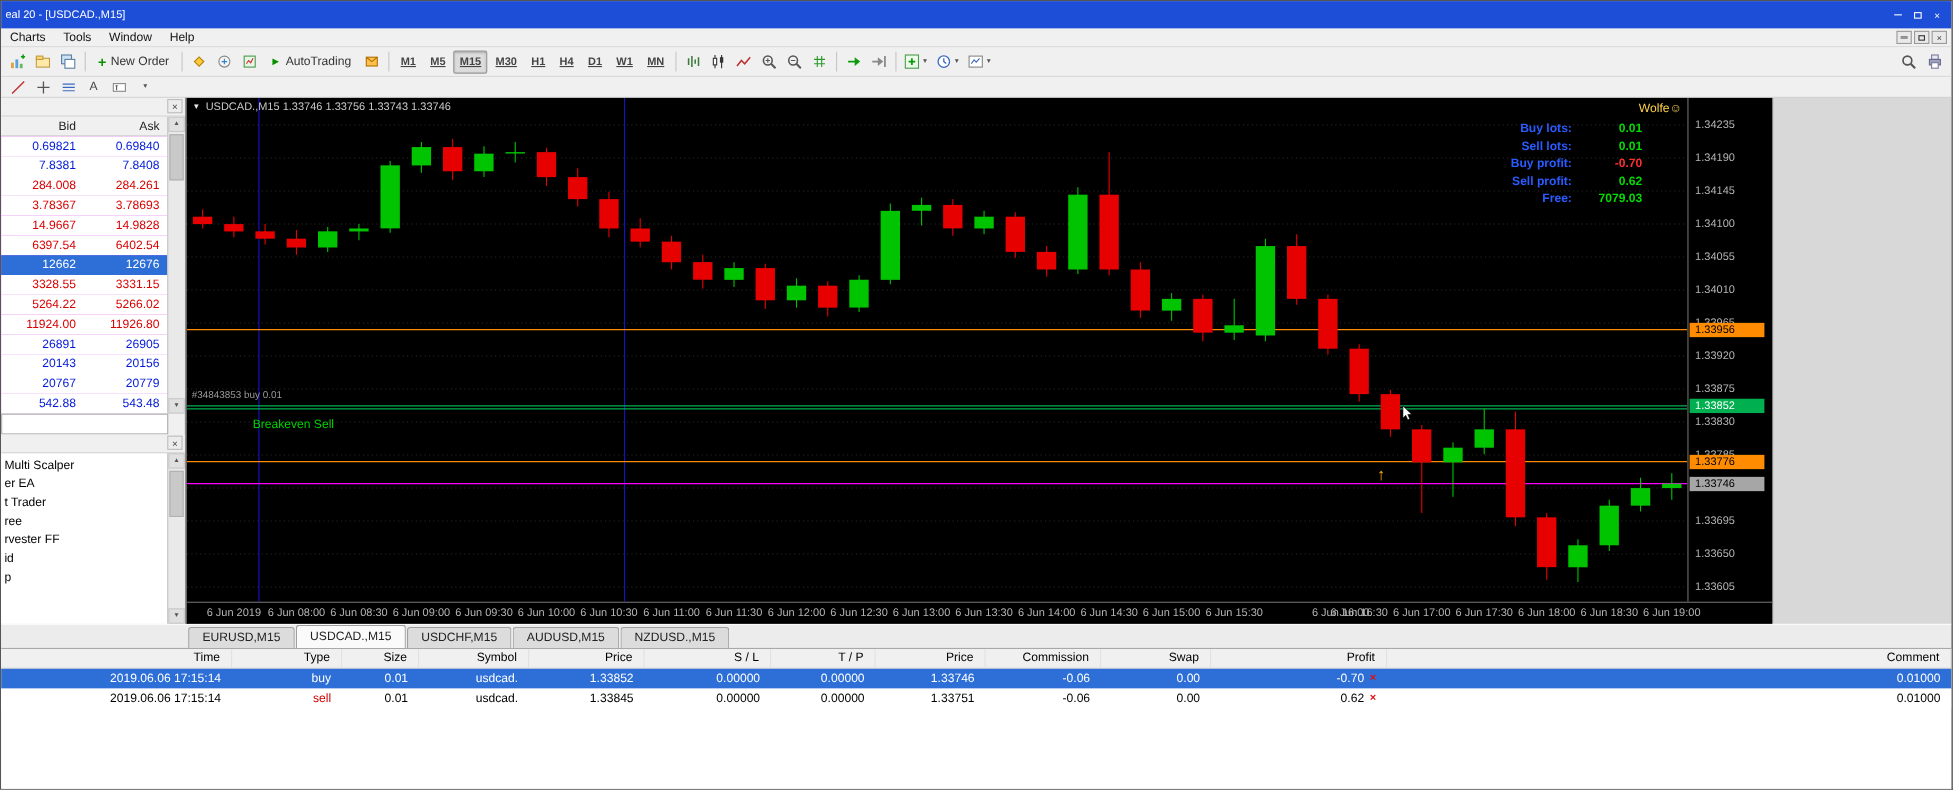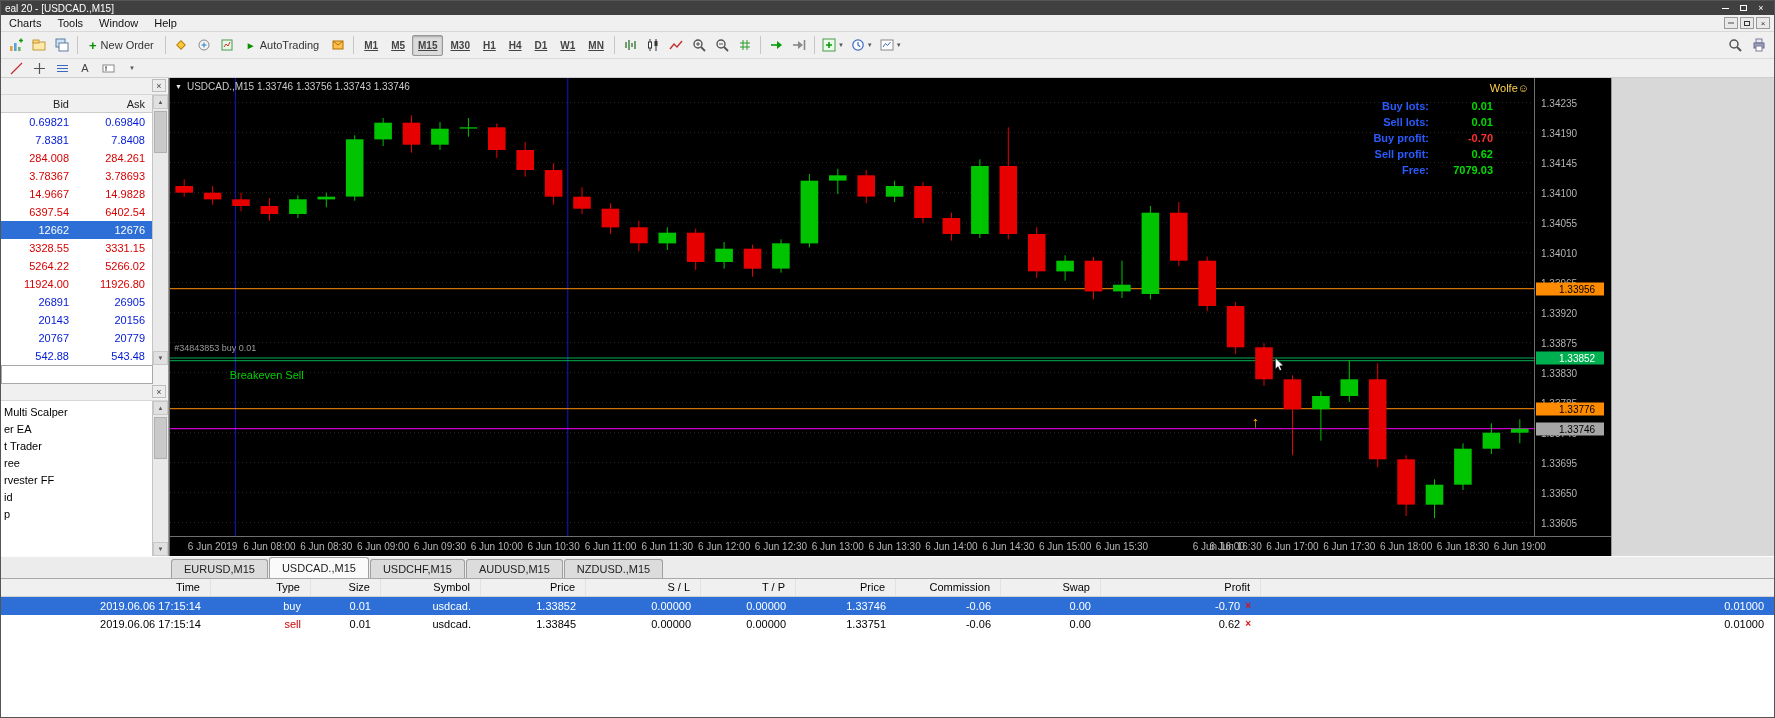--- a/index.html
+++ b/index.html
@@ -1,20 +1,20 @@
 <!DOCTYPE html>
 <html><head>
 <meta charset="utf-8">
 <style>
   html,body{margin:0;padding:0;background:#6a6a6a;}
   *{box-sizing:border-box;}
   .window{position:relative;width:1775px;height:718px;background:#f0f0f0;
     font-family:"Liberation Sans",sans-serif;overflow:hidden;border:1px solid #555;}
   
-  .titlebar{height:14px;background:#404040;color:#fff;font-size:10px;display:flex;align-items:center;padding:0 4px;}
+  .titlebar{height:25px;background:#1d4ed8;color:#fff;font-size:10px;display:flex;align-items:center;padding:0 4px;}
   .titlebar .title-text{flex:0 0 auto;}
   .titlebar .spacer{flex:1;}
   .wc{width:18px;height:12px;display:flex;align-items:center;justify-content:center;color:#fff;font-size:9px;cursor:default;}
   .wc .minbar{display:block;width:7px;height:1px;background:#fff;}
   .wc .restbox{display:block;width:7px;height:6px;border:1px solid #fff;}
   
   .menubar{height:17px;display:flex;align-items:center;background:#f0f0f0;border-bottom:1px solid #d8d8d8;font-size:11px;color:#111;}
   #menu-items{display:flex;height:100%;}
   .menu-item{padding:0 8px;display:flex;align-items:center;}
   .mdi{margin-left:auto;display:flex;gap:2px;padding-right:4px;}
@@ -65,21 +65,21 @@
   .watermark{position:absolute;z-index:5;top:4px;right:82px;color:#ffd24a;font-size:11px;}
   #overlay{position:absolute;z-index:5;top:22px;right:118px;display:grid;grid-template-columns:auto 56px;column-gap:8px;row-gap:4px;font-size:11px;font-weight:bold;}
   #overlay .olabel{color:#2a5bff;text-align:right;}
   #overlay .ovalue{text-align:right;}
   #plot-wrap{position:absolute;left:0;top:0;width:1364px;height:458px;}
   #plot-html{position:absolute;left:0;top:0;width:1364px;height:458px;pointer-events:none;overflow:hidden;}
   .anno{position:absolute;white-space:nowrap;}
   .marker{position:absolute;transform:translate(-50%,-50%);font-weight:bold;}
   #y-axis{position:absolute;left:1364px;top:0;width:78px;height:458px;border-left:1px solid #6e6e6e;font-size:10px;color:#b4b4b4;background:#000;}
   .ylab{position:absolute;left:6px;transform:translateY(-50%);}
-  .badge{position:absolute;left:1px;width:68px;height:13px;line-height:13px;font-size:10px;padding-left:23px;transform:translateY(-50%);}
+  .badge{position:absolute;left:1px;width:68px;height:13px;line-height:13px;font-size:10px;padding-left:5px;transform:translateY(-50%);}
   #x-axis{position:absolute;left:0;top:458px;width:1442px;height:20px;border-top:1px solid #6e6e6e;font-size:10px;color:#b4b4b4;background:#000;overflow:hidden;}
   .xlab{position:absolute;top:4px;transform:translateX(-50%);white-space:nowrap;}
   .dock-empty{flex:1;background:#d8d8d8;border-left:1px solid #9a9a9a;}
   
   .tabsrow{height:22px;background:#ececec;border-top:1px solid #fdfdfd;display:flex;align-items:flex-end;padding-left:170px;gap:1px;}
   .tab{height:19px;padding:0 12px;font-size:11px;display:flex;align-items:center;border:1px solid #9f9f9f;border-bottom:none;border-radius:3px 3px 0 0;background:#dcdcdc;color:#222;white-space:nowrap;}
   .tab.active{background:#fafafa;height:21px;}
   
   .terminal{height:141px;background:#fff;border-top:1px solid #a8a8a8;font-size:11px;}
   #term-header{display:grid;height:18px;background:#f0f0f0;border-bottom:1px solid #d2d2d2;color:#000;}
@@ -630,20 +630,21 @@
         <span class="th">Type</span>
         <span class="th">Size</span>
         <span class="th">Symbol</span>
         <span class="th">Price</span>
         <span class="th">S / L</span>
         <span class="th">T / P</span>
         <span class="th">Price</span>
         <span class="th">Commission</span>
         <span class="th">Swap</span>
         <span class="th">Profit</span>
+        <span class="th">Comment</span>
       </div>
     <div id="term-rows">
         <div class="trow sel" style="grid-template-columns: 210px 100px 70px 100px 105px 115px 95px 100px 105px 100px 160px minmax(0px, 1fr);">
           <span class="td">2019.06.06 17:15:14</span>
           <span class="td">buy</span>
           <span class="td">0.01</span>
           <span class="td">usdcad.</span>
           <span class="td">1.33852</span>
           <span class="td">0.00000</span>
           <span class="td">0.00000</span>

